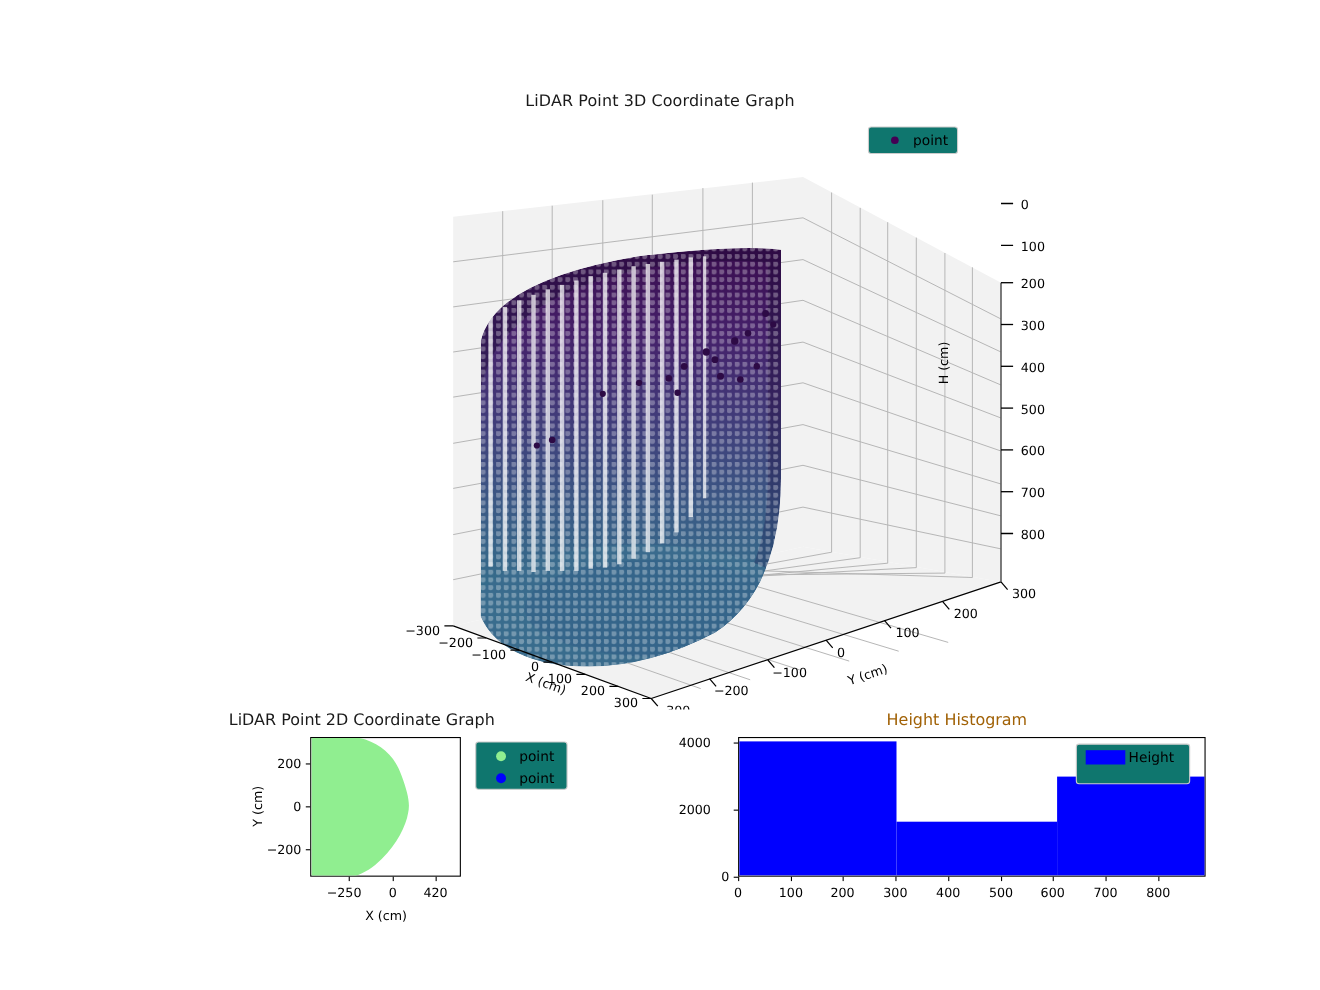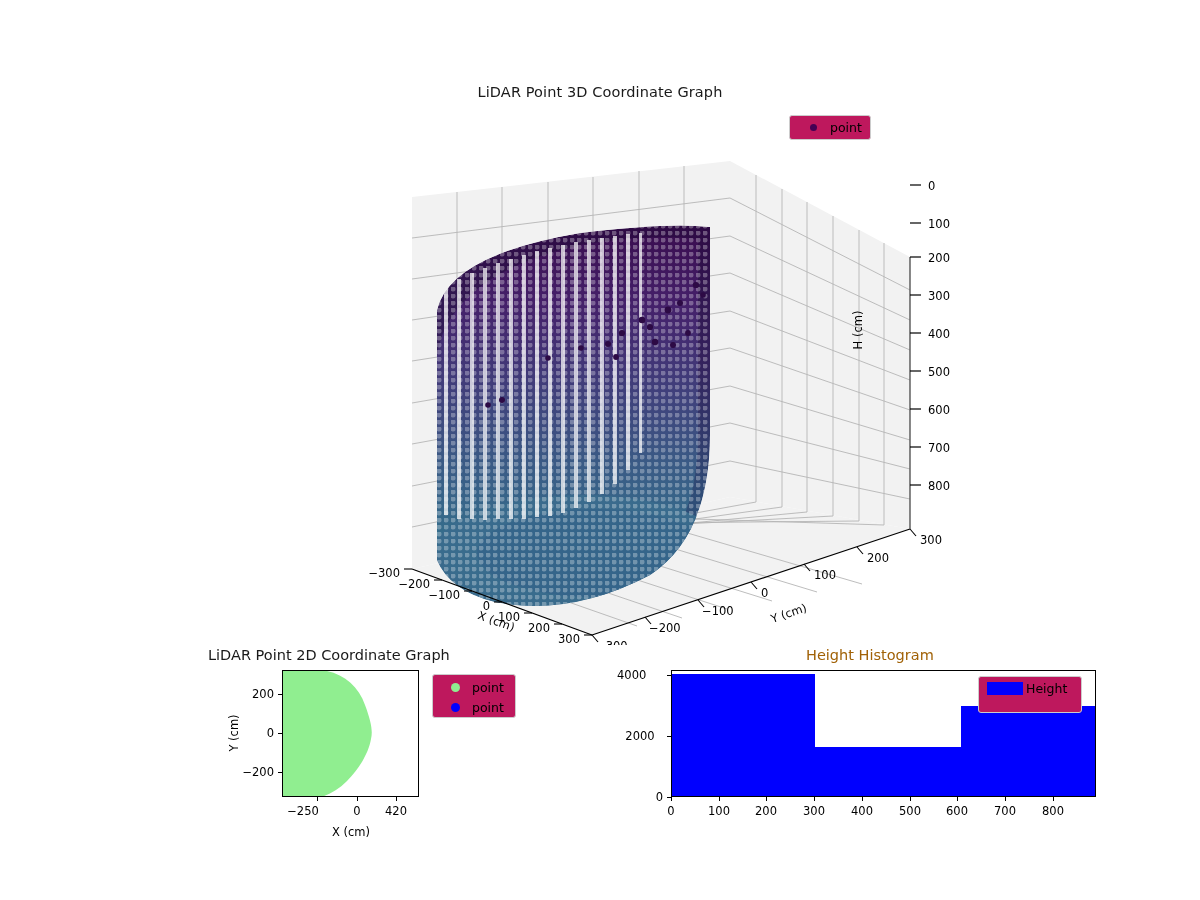--- a/index.html
+++ b/index.html
@@ -15,21 +15,21 @@
   .titlehist{position:absolute;left:806px;top:647px;font-size:14.5px;color:#a16207;}
 
   
   #p3d{left:150px;top:105px;width:900px;height:540px;}
   #p3d svg{display:block;}
 
   .tick3d{font-size:11.5px;fill:#000;}
   .axlbl3d{font-size:11.5px;fill:#000;}
 
   
-  .legend{position:absolute;background:#be185d;border:1px solid #cccccc;
+  .legend{position:absolute;background:#0f766e;border:1px solid #cccccc;
           border-radius:3px;box-sizing:border-box;}
   .legrow{display:flex;align-items:center;height:20px;}
   .legmark{width:34px;text-align:center;display:flex;align-items:center;
            justify-content:center;}
   .dot{border-radius:50%;display:block;}
   .legtext{font-size:12.5px;color:#000;white-space:nowrap;}
 
   #leg3d{left:789px;top:115px;width:82px;height:25px;padding:0 6px;}
   #leg3d .legrow{height:23px;}
 
@@ -296,21 +296,21 @@
   <div class="tickmark" style="left:128px;top:34px;width:4px;height:1px;"></div>
   <div class="tickmark" style="left:128px;top:73px;width:4px;height:1px;"></div>
   <div class="tickmark" style="left:128px;top:112px;width:4px;height:1px;"></div>
   <div class="ticklbl" style="left:92px;top:27px;width:32px;text-align:right;">200</div>
   <div class="ticklbl" style="left:92px;top:66px;width:32px;text-align:right;">0</div>
   <div class="ticklbl" style="left:92px;top:105px;width:32px;text-align:right;">−200</div>
 
   <div class="tickmark" style="left:167px;top:137px;width:1px;height:4px;"></div>
   <div class="tickmark" style="left:207px;top:137px;width:1px;height:4px;"></div>
   <div class="tickmark" style="left:246px;top:137px;width:1px;height:4px;"></div>
-  <div class="ticklbl" style="left:133px;top:144px;width:40px;text-align:center;">−250</div>
+  <div class="ticklbl" style="left:147px;top:144px;width:40px;text-align:left;">−250</div>
   <div class="ticklbl" style="left:187px;top:144px;width:40px;text-align:center;">0</div>
   <div class="ticklbl" style="left:226px;top:144px;width:40px;text-align:center;">420</div>
 
   <div class="axistitle" style="left:161px;top:165px;width:80px;text-align:center;">X (cm)</div>
   <div class="axistitle vrot" style="left:44px;top:66px;width:80px;text-align:center;">Y (cm)</div>
 </div>
 
 <div class="legend" id="leg2d">
   <div class="legrow">
     <span class="legmark">
@@ -333,21 +333,21 @@
 
     <div class="hbar" style="left:0px;width:143px;height:122px;background:#0000ff;"></div>
     <div class="hbar" style="left:143px;width:146px;height:49px;background:#0000ff;"></div>
     <div class="hbar" style="left:289px;width:136px;height:90px;background:#0000ff;"></div>
   </div>
 
   <div class="tickmark" style="left:37px;top:15px;width:4px;height:1px;"></div>
   <div class="tickmark" style="left:37px;top:76px;width:4px;height:1px;"></div>
   <div class="tickmark" style="left:37px;top:137px;width:4px;height:1px;"></div>
   <div class="ticklbl" style="left:-13px;top:8px;width:46px;">4000</div>
-  <div class="ticklbl" style="left:-13px;top:69px;width:46px;text-align:center;">2000</div>
+  <div class="ticklbl" style="left:-13px;top:69px;width:46px;text-align:left;">2000</div>
   <div class="ticklbl" style="left:-13px;top:130px;width:46px;text-align:right;">0</div>
 
   <div class="tickmark" style="left:41px;top:137px;width:1px;height:4px;"></div>
   <div class="tickmark" style="left:89px;top:137px;width:1px;height:4px;"></div>
   <div class="tickmark" style="left:136px;top:137px;width:1px;height:4px;"></div>
   <div class="tickmark" style="left:184px;top:137px;width:1px;height:4px;"></div>
   <div class="tickmark" style="left:232px;top:137px;width:1px;height:4px;"></div>
   <div class="tickmark" style="left:280px;top:137px;width:1px;height:4px;"></div>
   <div class="tickmark" style="left:327px;top:137px;width:1px;height:4px;"></div>
   <div class="tickmark" style="left:375px;top:137px;width:1px;height:4px;"></div>

